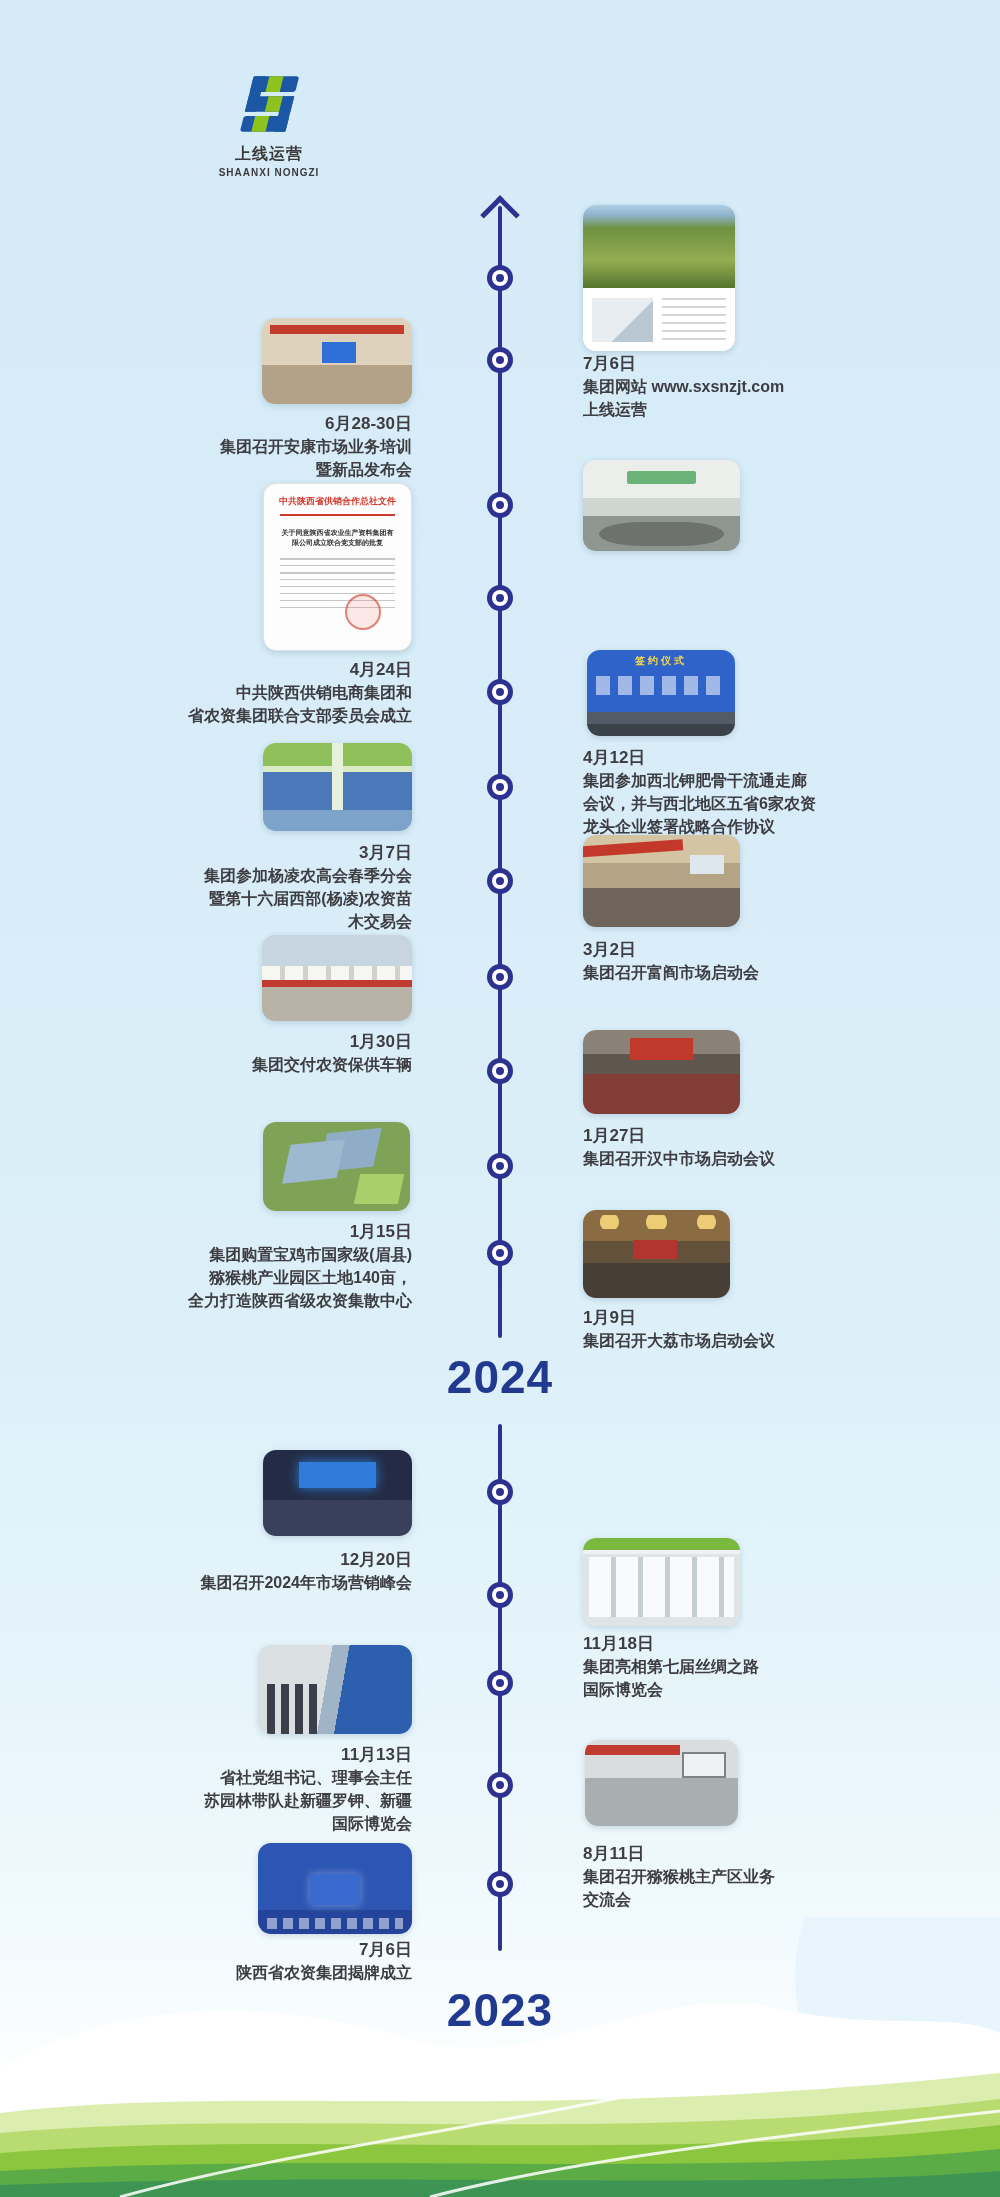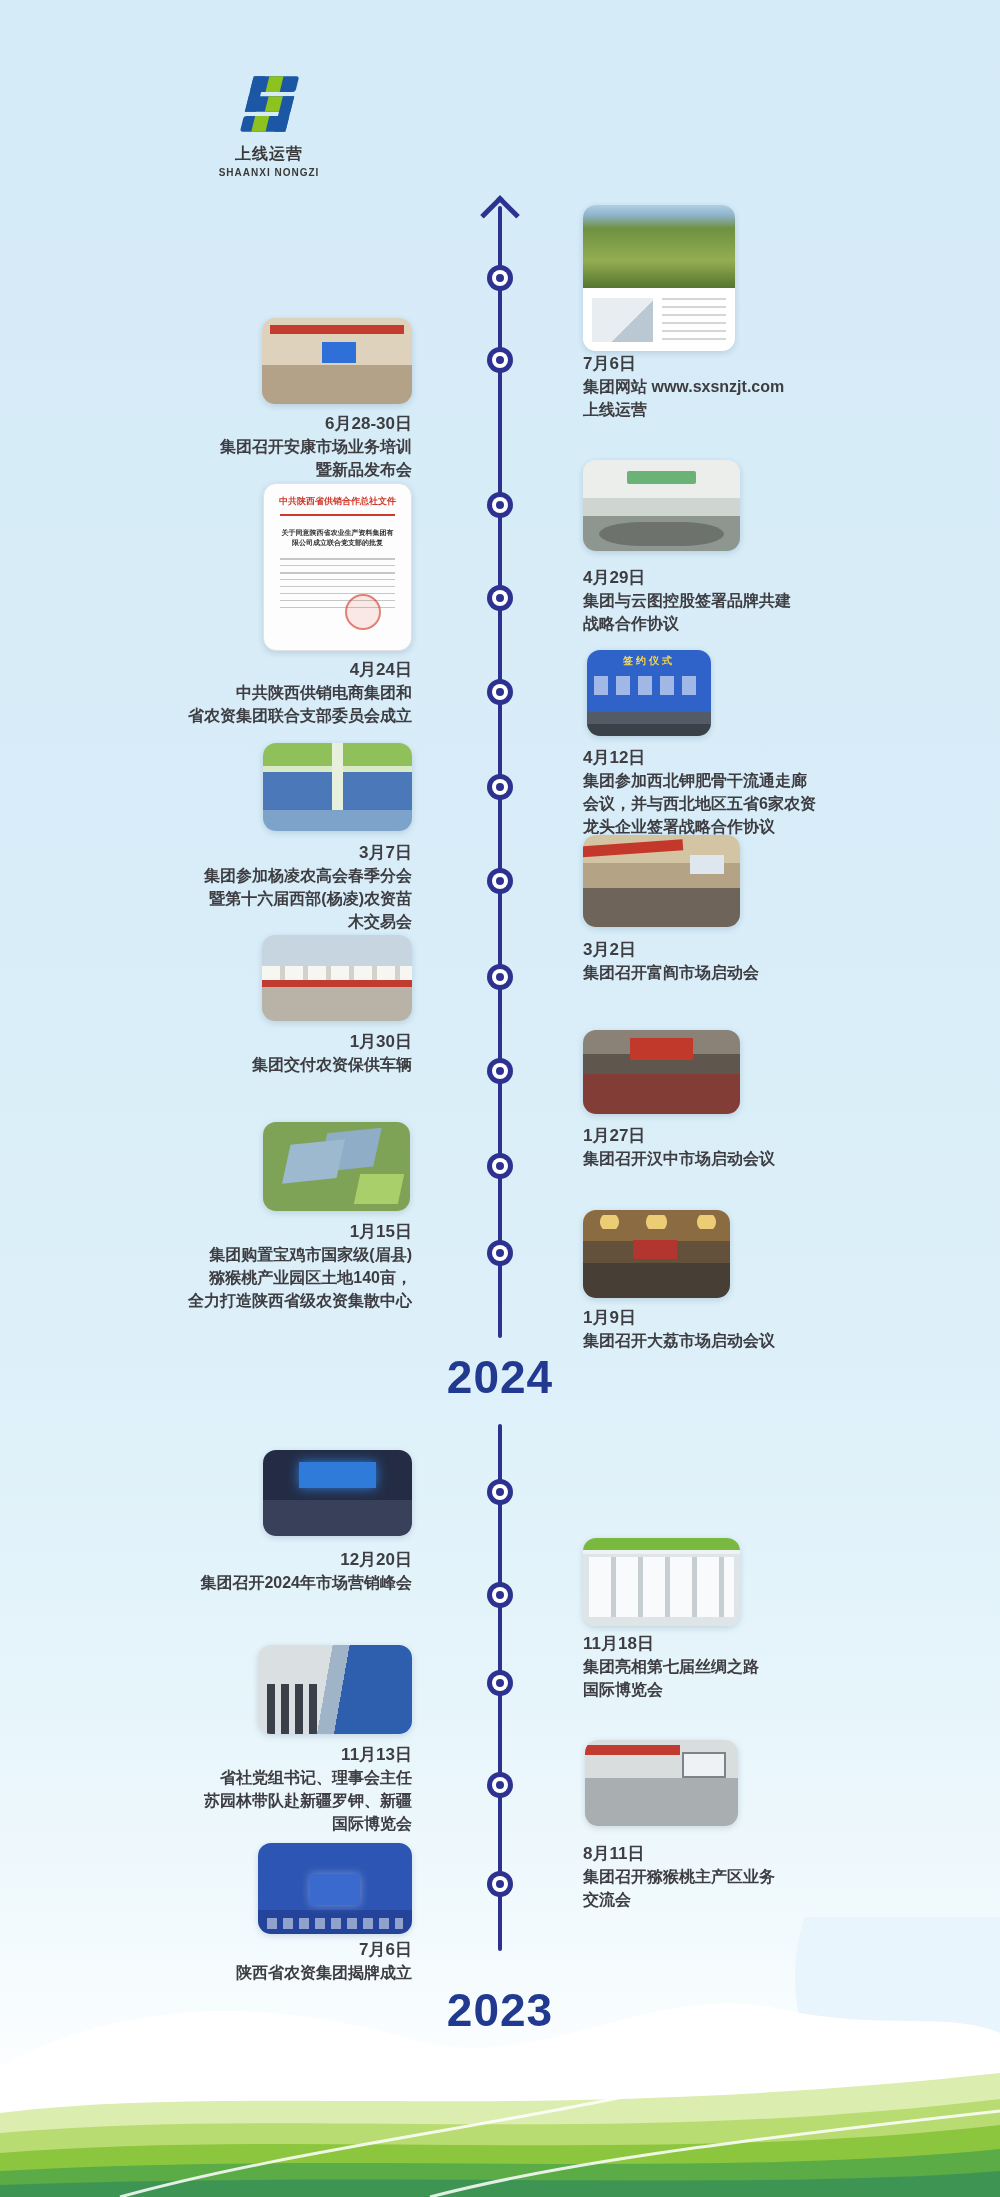--- a/index.html
+++ b/index.html
@@ -148,40 +148,35 @@
   </div>
 
   <div class="photo ph-classroom" style="left:262px;top:318px;width:150px;height:86px"></div>
   <div class="cap left" style="top:412px">
     <div class="date">6月28-30日</div>
     <div>集团召开安康市场业务培训</div>
     <div>暨新品发布会</div>
   </div>
 
   <div class="photo ph-office" style="left:583px;top:460px;width:157px;height:91px"></div>
-  <div class="cap right" style="top:566px">
-    <div class="date">4月29日</div>
-    <div>集团与云图控股签署品牌共建</div>
-    <div>战略合作协议</div>
-  </div>
 
   <div class="photo ph-document" style="left:263px;top:483px;width:147px;height:166px">
     <div class="doc-head">中共陕西省供销合作总社文件</div>
     <div class="doc-rule"></div>
     <div class="doc-title">关于同意陕西省农业生产资料集团有限公司成立联合党支部的批复</div>
     <div class="doc-body"></div>
     <div class="doc-seal"></div>
   </div>
   <div class="cap left" style="top:658px">
     <div class="date">4月24日</div>
     <div>中共陕西供销电商集团和</div>
     <div>省农资集团联合支部委员会成立</div>
   </div>
 
-  <div class="photo ph-bluestage" style="left:587px;top:650px;width:124px;height:86px">
+  <div class="photo ph-bluestage" style="left:587px;top:650px;width:148px;height:86px">
     <div class="stage-title">签约仪式</div>
   </div>
   <div class="cap right" style="top:746px">
     <div class="date">4月12日</div>
     <div>集团参加西北钾肥骨干流通走廊</div>
     <div>会议，并与西北地区五省6家农资</div>
     <div>龙头企业签署战略合作协议</div>
   </div>
 
   <div class="photo ph-booth" style="left:263px;top:743px;width:149px;height:88px"></div>

